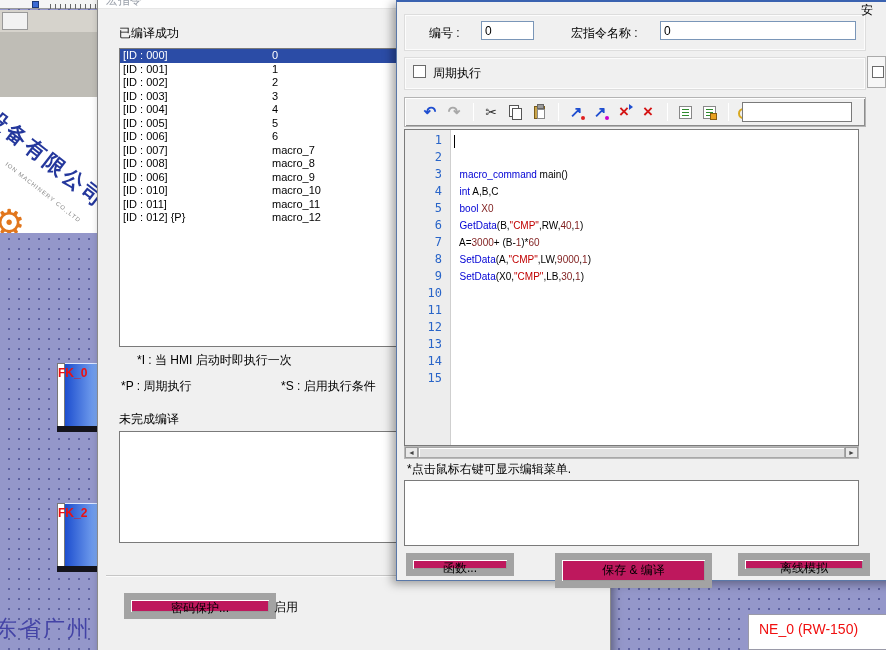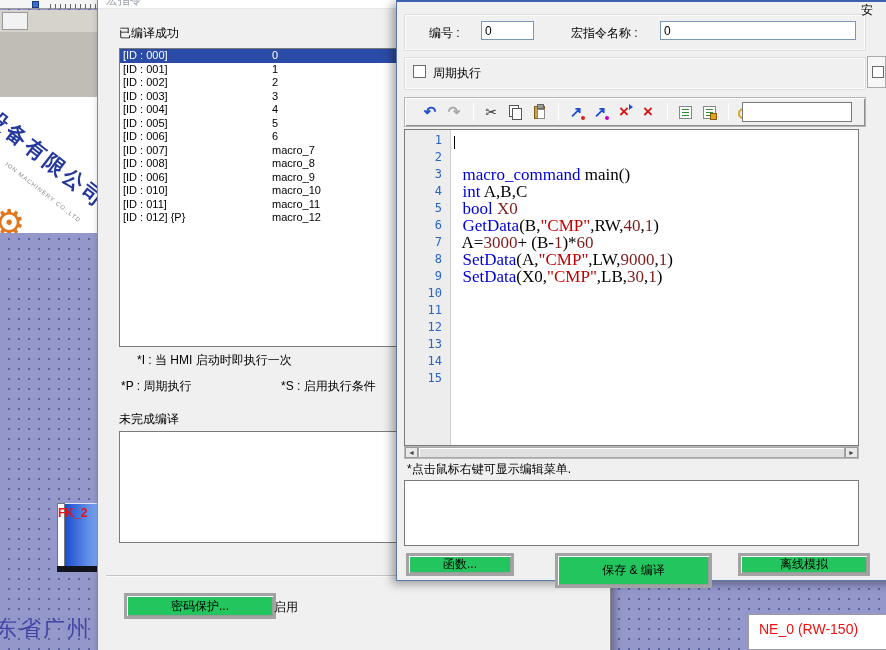--- a/index.html
+++ b/index.html
@@ -36,21 +36,21 @@
   
   .dlg1{position:absolute;left:97px;top:-10px;width:514px;height:700px;background:#f0f0f0;
     border:1px solid #8a8a8a;box-shadow:3px 3px 8px rgba(0,0,0,.35);}
   .dlg1-title{position:absolute;left:0;top:0;width:100%;height:18px;background:#fff;color:#9aa0aa;
     font-size:12px;line-height:18px;padding-left:8px;border-bottom:1px solid #e6e6e6;}
   .listbox{position:absolute;background:#fff;border:1px solid #7a7a7a;overflow:hidden;}
   .lb-row{position:relative;height:13.5px;line-height:13.5px;font-size:11px;padding-left:3px;white-space:nowrap;color:#000;}
   .lb-row.sel{background:#2b4ca6;color:#fff;}
   .lb-name{position:absolute;left:152px;top:0;}
   .etch{position:absolute;border-top:1px solid #c6c6c6;border-bottom:1px solid #fbfbfb;}
-  .btn{position:absolute;background:#22c55e;border:3px solid #a3a3a3;font-size:12px;color:#000;
+  .btn{position:absolute;background:#be185d;border:7px solid #a3a3a3;font-size:12px;color:#000;
     font-family:"Liberation Sans",sans-serif;box-shadow:inset 1px 1px 0 #fff,inset -1px -1px 0 #9a9a9a;cursor:default;}
 
   .dlg2{position:absolute;left:396px;top:0;width:524px;height:581px;background:#f0f0f0;
     border:1px solid #5a78a8;border-top:2px solid #3a62b0;box-shadow:-4px 3px 9px rgba(0,0,0,.35);}
   .grp{position:absolute;border:1px solid #ddd;box-shadow:inset 0 0 0 1px #fcfcfc;}
   .tb-input{position:absolute;background:#fff;border:1px solid #7a96b8;font-size:12px;padding:1px 3px;
     font-family:"Liberation Sans",sans-serif;}
   .checkbox{position:absolute;width:13px;height:13px;background:#fff;border:1px solid #6a6a6a;}
 
   .toolbar{position:absolute;left:7px;top:95px;width:462px;height:30px;background:#f0f0f0;border:1px solid #b4b4b4;
@@ -79,21 +79,21 @@
   .sh-lines2::before{content:"";position:absolute;right:-2px;bottom:-2px;width:5px;height:5px;background:#e8a020;border:1px solid #8a5c10;z-index:2;}
   .sh-key{width:17px;height:9px;position:relative;}
   .sh-key::before{content:"";position:absolute;left:0;top:0;width:7px;height:7px;border:2px solid #d8a820;border-radius:50%;}
   .sh-key::after{content:"";position:absolute;left:9px;top:3px;width:8px;height:2px;background:#d8a820;box-shadow:4px 2px 0 -1px #d8a820;}
   .find-input{position:absolute;left:337px;top:4px;width:110px;height:20px;background:#fff;border:1px solid #7a7a7a;}
 
   .editor{position:absolute;left:7px;top:127px;width:455px;height:317px;background:#fff;border:1px solid #7a7a7a;display:flex;overflow:hidden;}
   .gutter{width:46px;background:#ededed;border-right:1px solid #cfcfcf;padding-top:2px;}
   .ln{height:17px;line-height:17px;text-align:right;padding-right:8px;font-family:"DejaVu Sans Mono",monospace;font-size:12px;color:#2864c8;}
   .code{flex:1;padding-top:2px;padding-left:3px;}
-  .code-line{height:17px;line-height:17px;font-family:Liberation Serif, serif;font-size:17px;white-space:pre;}
+  .code-line{height:17px;line-height:17px;font-family:Liberation Sans, sans-serif;font-size:10px;white-space:pre;}
   .tok-k{color:#0000d4;} .tok-s{color:#c00000;} .tok-n{color:#7f1d1d;} .tok-p{color:#000;}
   .caret{display:inline-block;width:1px;height:13px;background:#000;vertical-align:middle;}
 
   .hscroll{position:absolute;left:7px;top:444px;width:455px;height:13px;background:#f2f2f2;border:1px solid #b8b8b8;}
   .sb-btn{position:absolute;top:0;width:13px;height:11px;background:#e9e9e9;border:1px solid #9a9a9a;
     font-size:7px;color:#444;text-align:center;line-height:10px;}
   .sb-left{left:0;} .sb-right{right:0;}
   .sb-thumb{position:absolute;left:13px;right:13px;top:0;height:11px;background:#e0e0e0;border:1px solid #a8a8a8;
     box-shadow:inset 1px 1px 0 #fff;}
   .msgbox{position:absolute;left:7px;top:478px;width:455px;height:66px;background:#fff;border:1px solid #7a7a7a;}
@@ -114,20 +114,26 @@
     <div class="side-gray-top"></div>
     <div class="side-white"></div>
   </div>
 
   <div class="logo">
     <div class="logo-cn">设备有限公司</div>
     <div class="logo-arc">ION MACHINERY CO.,LTD</div>
     <div class="gear">⚙</div>
   </div>
 
+  <div class="fk" style="top:363px;">
+    <div class="fk-white"></div>
+    <div class="fk-blue"></div>
+    <div class="fk-bottom"></div>
+    <div class="fk-label">FK_0</div>
+  </div>
   <div class="fk" style="top:503px;">
     <div class="fk-white"></div>
     <div class="fk-blue"></div>
     <div class="fk-bottom"></div>
     <div class="fk-label">FK_2</div>
   </div>
 
   <div class="city">东省广州</div>
 
   <div class="ne0">

